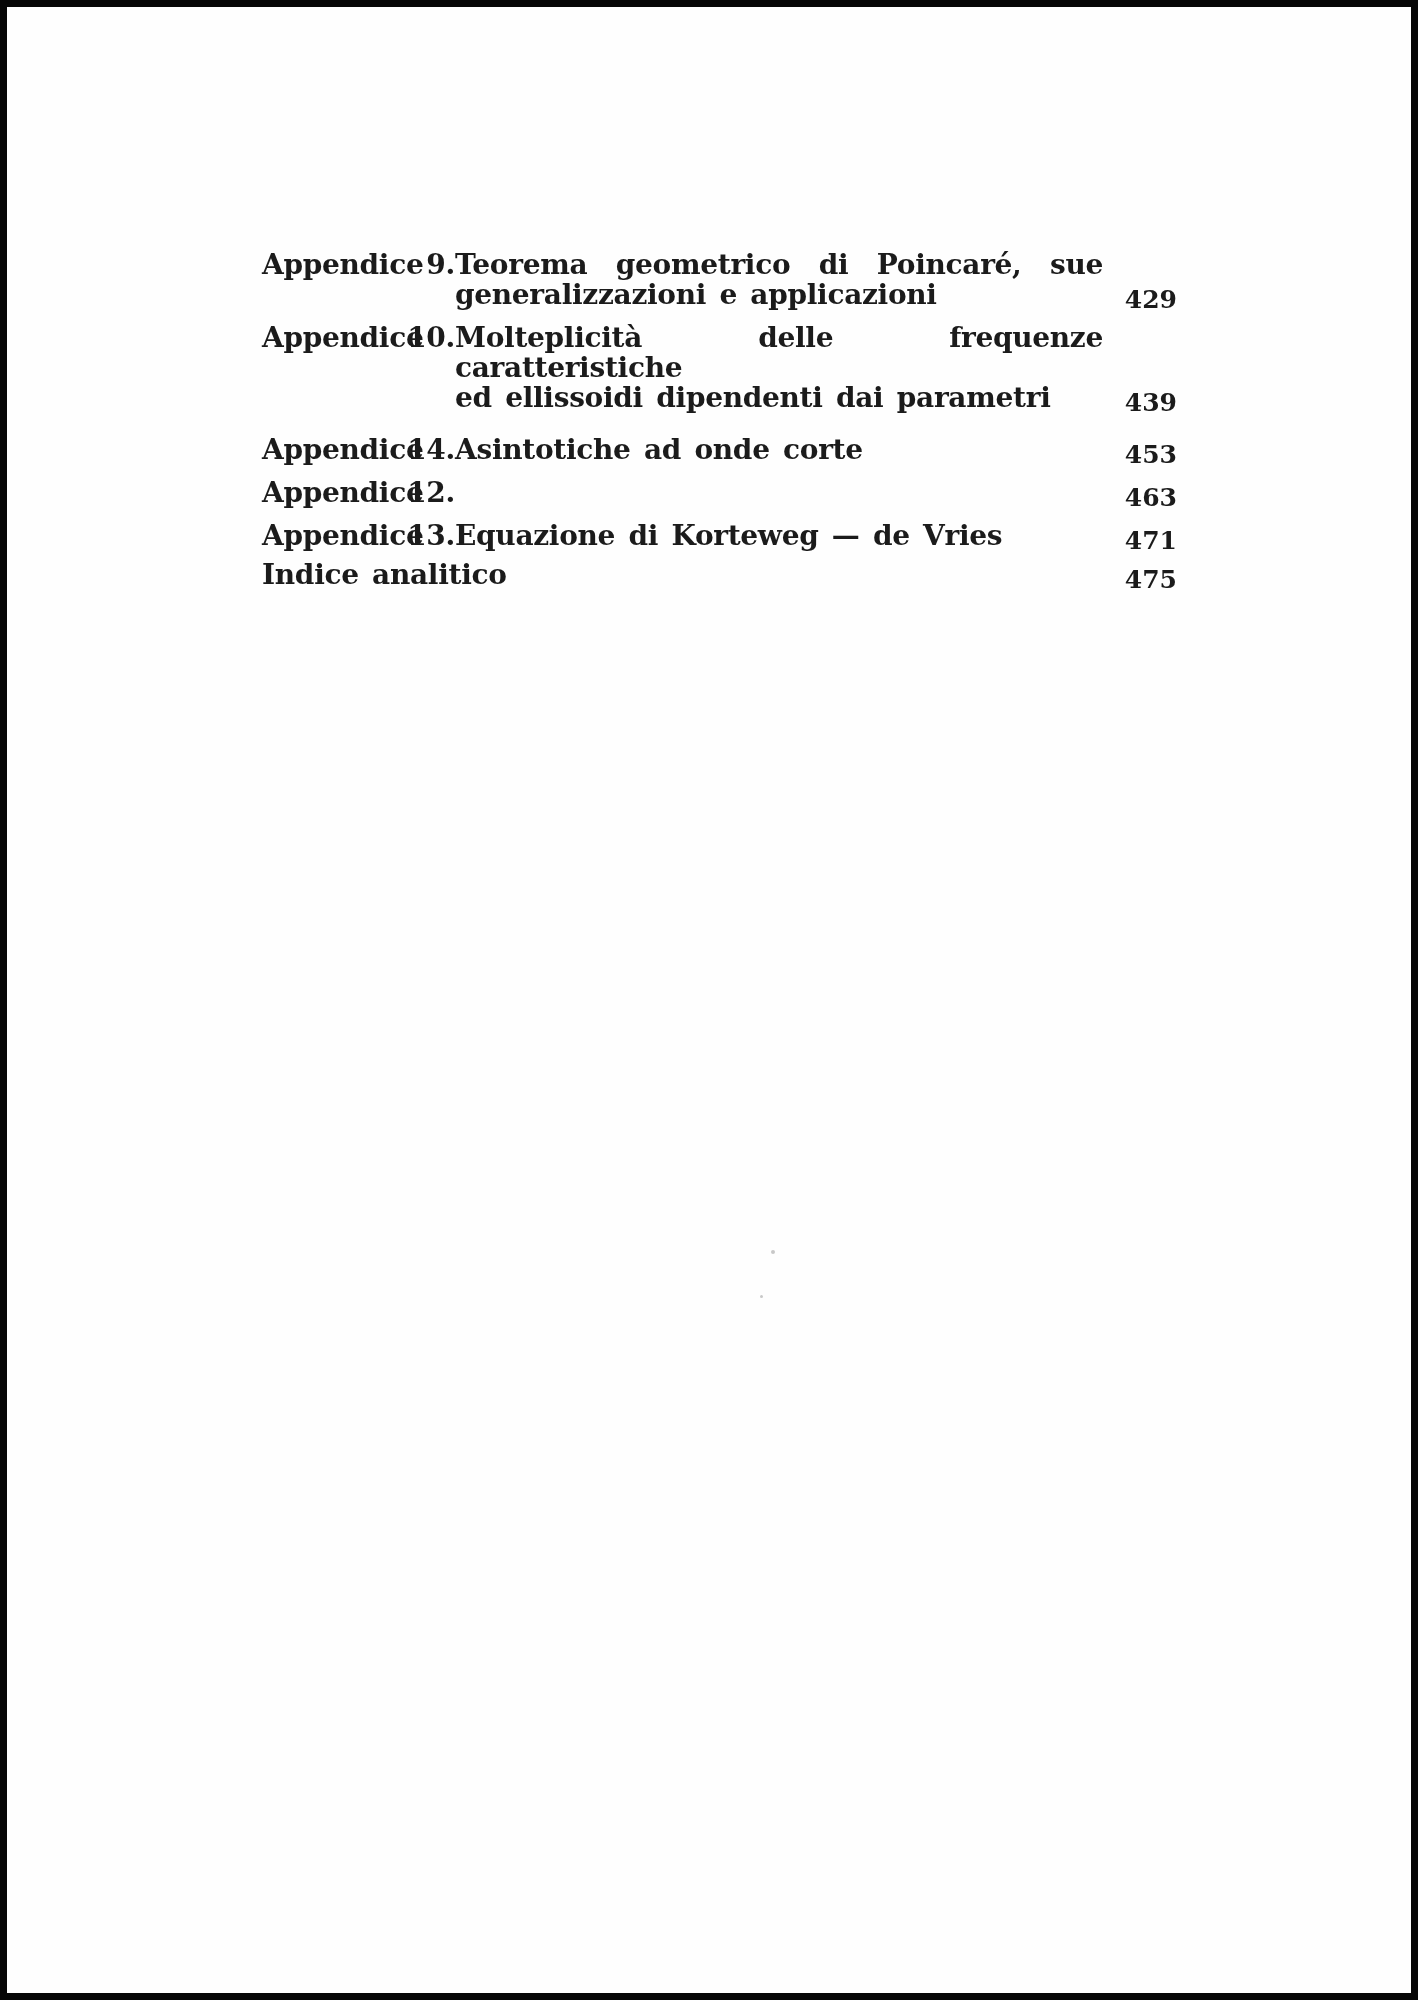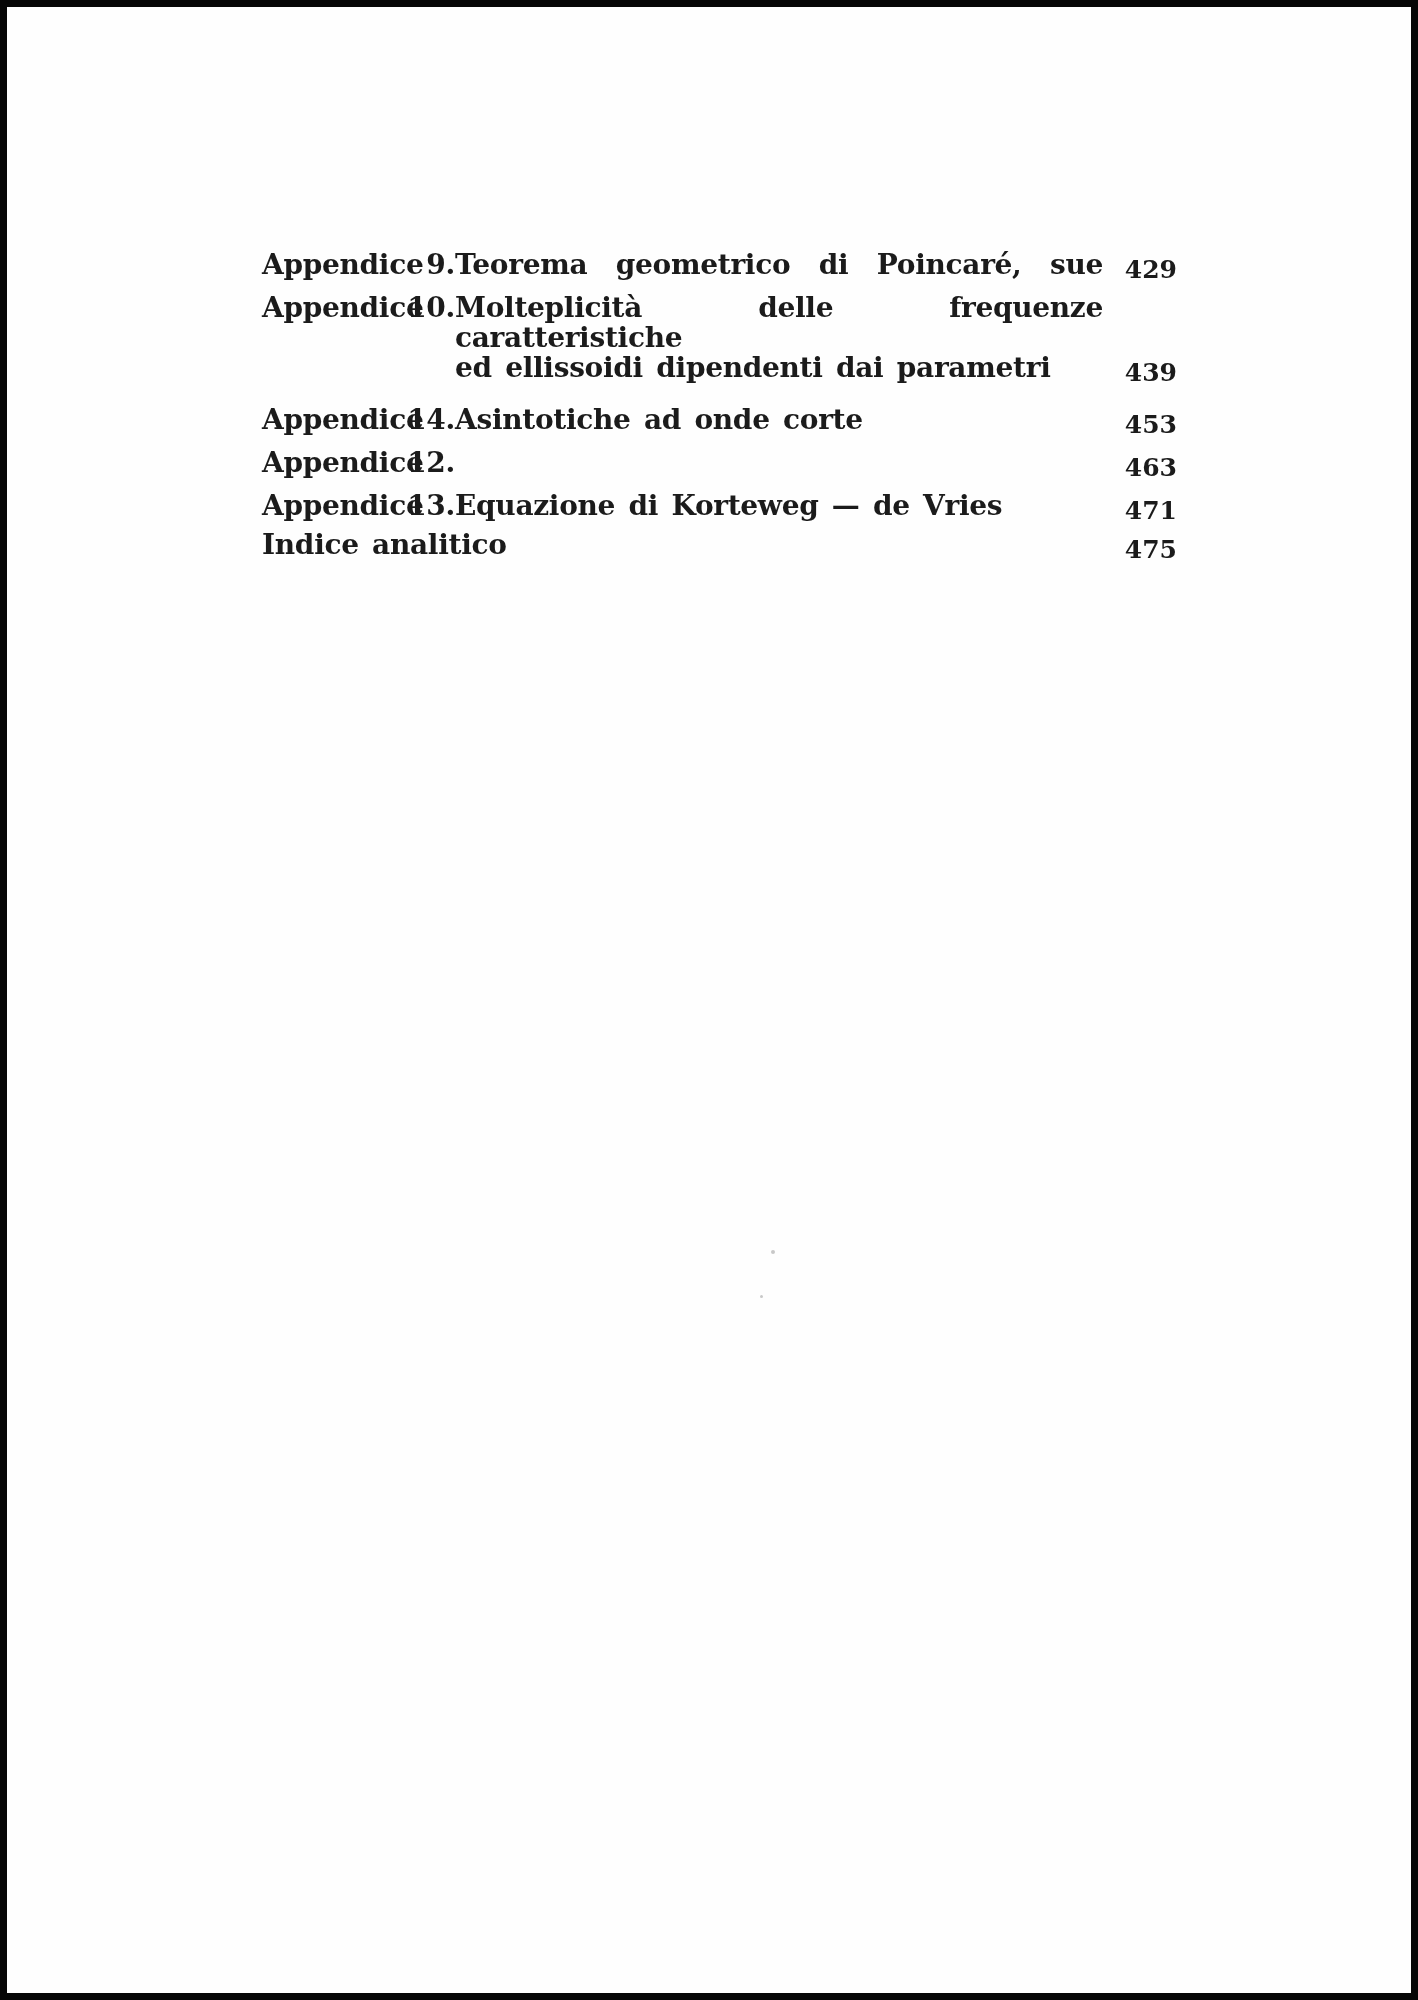--- a/index.html
+++ b/index.html
@@ -86,20 +86,21 @@
 </head>
 <body>
 
 <div class="scan-page">
   <div class="toc">
       <div class="entry">
     <span class="col-label">Appendice</span>
     <span class="col-num">9.</span>
     <span class="col-title">
           <div class="title-line justified">Teorema geometrico di Poincaré, sue</div>
+          <div class="title-line">generalizzazioni e applicazioni</div>
         </span>
     <span class="col-page">429</span>
   </div>
       <div class="entry">
     <span class="col-label">Appendice</span>
     <span class="col-num">10.</span>
     <span class="col-title">
           <div class="title-line justified">Molteplicità delle frequenze caratteristiche</div>
           <div class="title-line">ed ellissoidi dipendenti dai parametri</div>
         </span>

